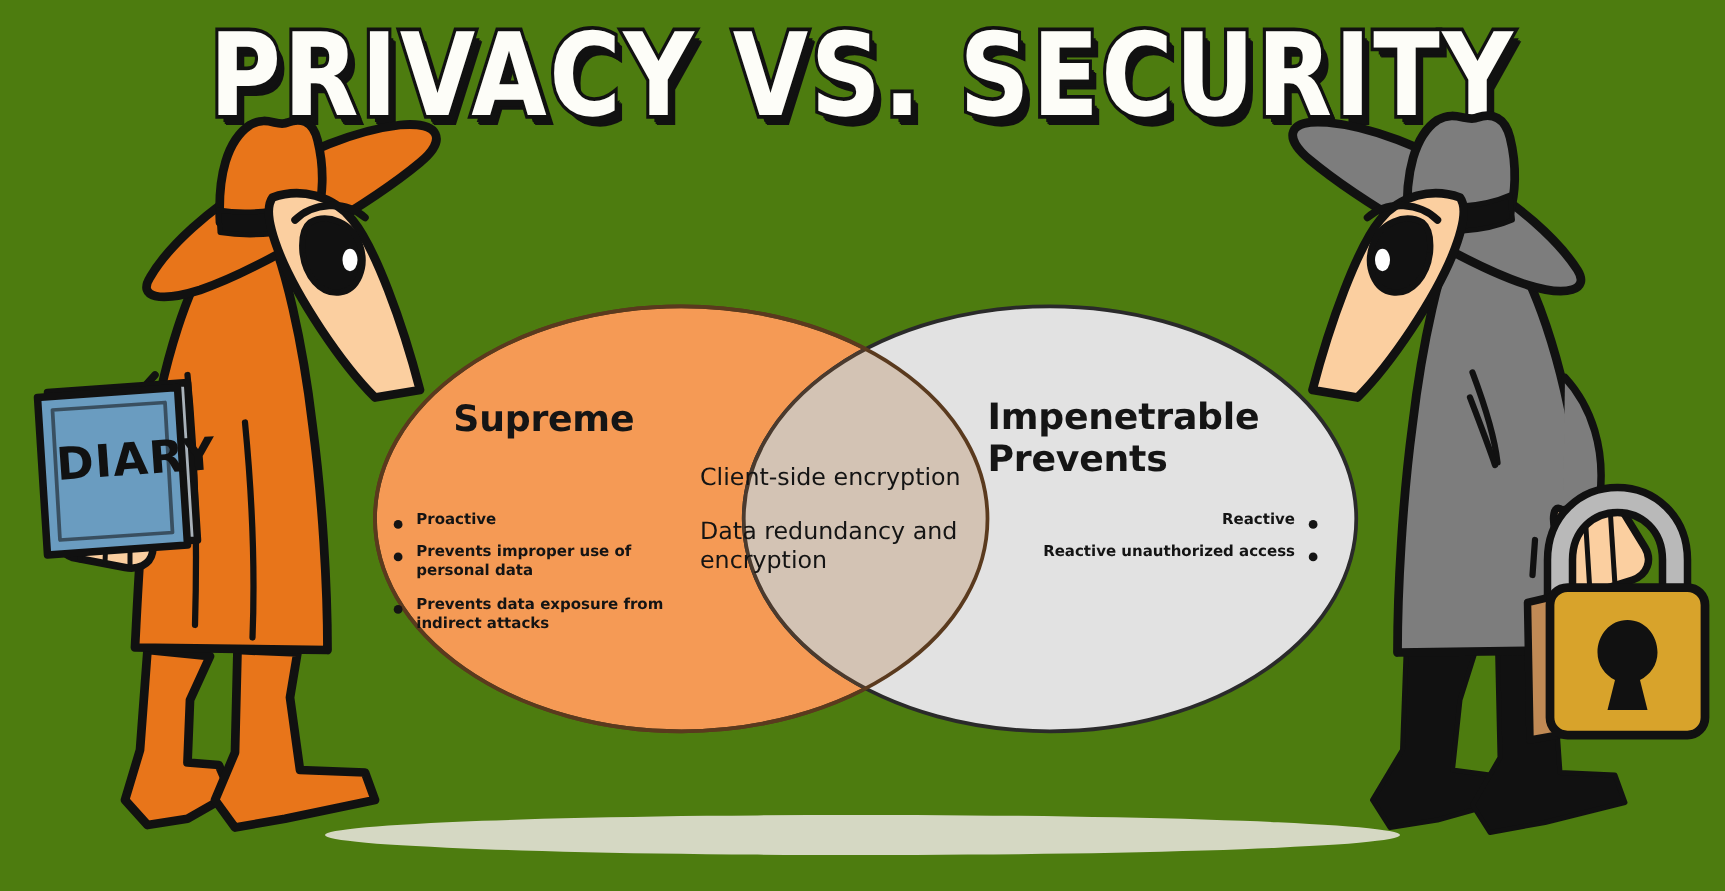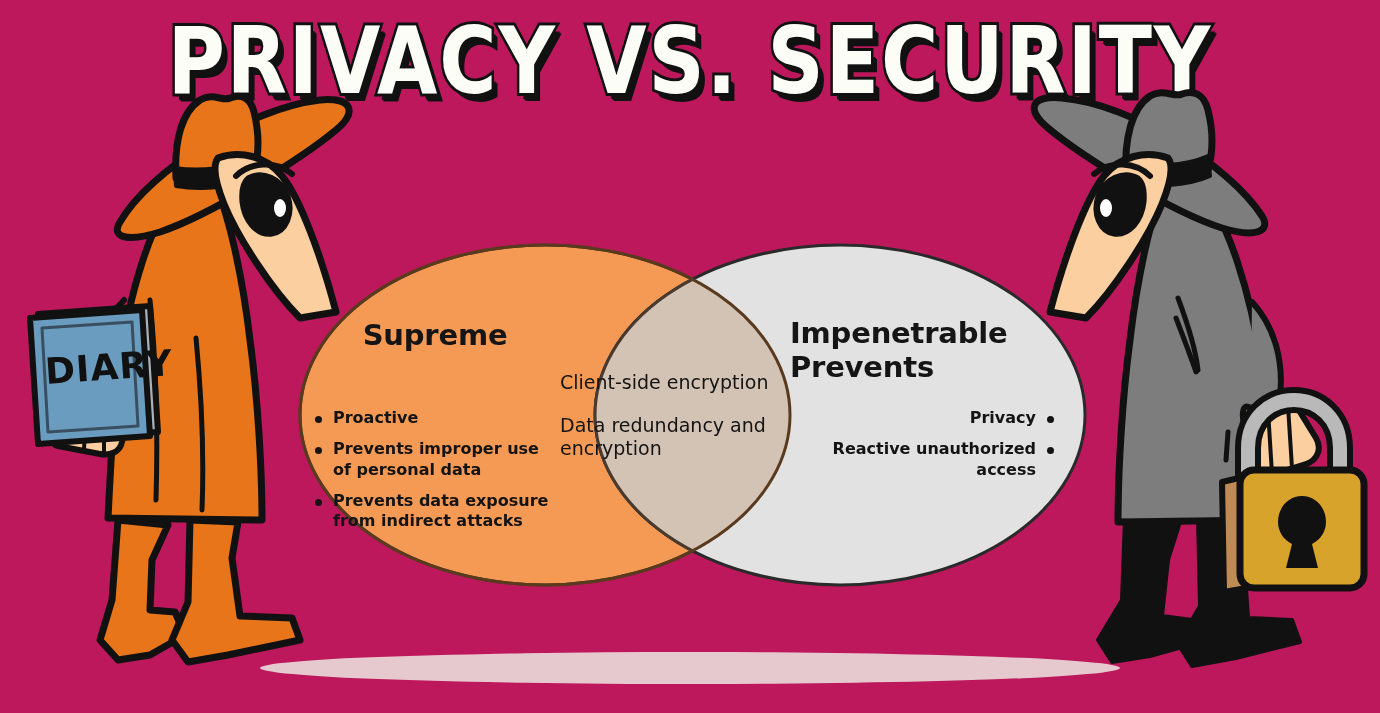--- a/index.html
+++ b/index.html
@@ -68,21 +68,21 @@
   .heading-left  { left: 330px; top: 302px; width: 210px; text-align: center; }
   .heading-right { left: 790px; top: 300px; width: 230px; text-align: left; }
 
   ul.bullets {
     position: absolute;
     margin: 0;
     padding: 0;
     list-style: none;
     font-family: "DejaVu Sans", sans-serif;
     font-weight: 700;
-    font-size: 16px;
+    font-size: 12px;
     color: #141414;
     line-height: 1.27;
   }
   ul.bullets.left  { left: 312px; top: 392px; width: 250px; text-align: left; }
   ul.bullets.right { left: 815px; top: 392px; width: 242px; text-align: right; }
 
   ul.bullets li { margin-bottom: 11px; position: relative; }
   ul.bullets.left li  { padding-left: 21px; }
   ul.bullets.right li { padding-right: 21px; }
   ul.bullets.left li::before {
@@ -117,21 +117,21 @@
   .center-list .c-item { margin-bottom: 20px; }
 
   
   .char-svg { position: absolute; top: 0; }
   .char-left  { left: 0; }
   .char-right { left: 0; }
 </style>
 </head>
 <body>
 
-<div id="canvas" style="background: #be185d;">
+<div id="canvas" style="background: #4d7c0f;">
 
   <div class="title-wrap">
     <span class="title">PRIVACY VS. SECURITY</span>
   </div>
 
   <svg class="venn-svg" width="1380" height="713" viewBox="0 0 1380 713">
     <defs>
       <clipPath id="clipLeft">
         <ellipse cx="545" cy="415" rx="245" ry="170"></ellipse>
       </clipPath>
@@ -161,21 +161,21 @@
       <div>Prevents</div>
     </div>
 
     <ul class="bullets left">
       <li>Proactive</li>
       <li>Prevents improper use of personal data</li>
       <li>Prevents data exposure from indirect attacks</li>
     </ul>
 
     <ul class="bullets right">
-      <li>Privacy</li>
+      <li>Reactive</li>
       <li>Reactive unauthorized access</li>
     </ul>
 
     <div class="center-list">
       <div class="c-item">Client-side encryption</div>
       <div class="c-item">Data redundancy and encryption</div>
     </div>
   </div>
 
   <svg class="char-svg char-left" width="380" height="713" viewBox="0 0 380 713">

